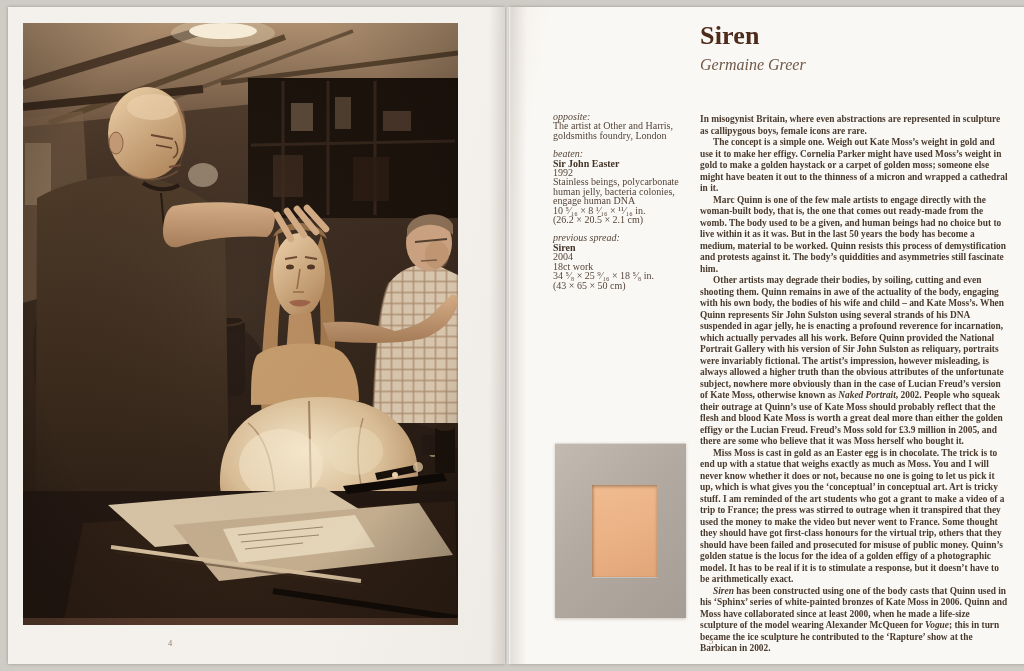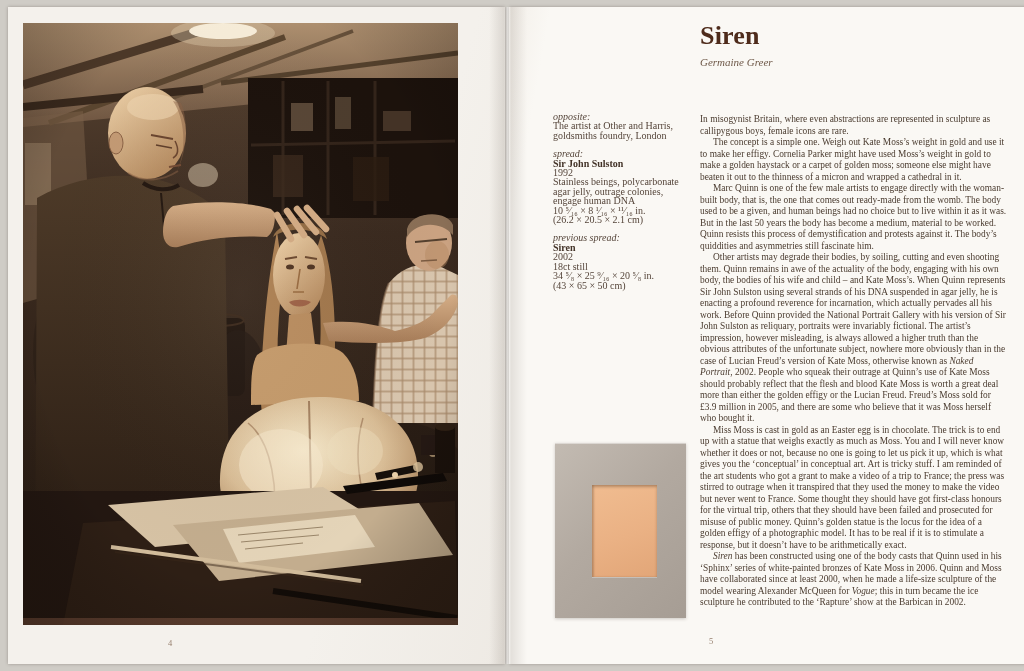--- a/index.html
+++ b/index.html
@@ -11,33 +11,33 @@
   .page-right{left:509px;width:584px;background:linear-gradient(100deg,#f3efe9 0%,#faf8f4 6%,#faf8f4 100%);}
   .gutter{position:absolute;left:489px;top:7px;width:38px;height:657px;pointer-events:none;z-index:5;
      background:linear-gradient(to right,rgba(90,78,66,0) 0%,rgba(90,78,66,.16) 40%,rgba(255,255,255,.55) 50%,rgba(90,78,66,.14) 58%,rgba(90,78,66,0) 100%);}
   .photo{position:absolute;left:15px;top:16px;width:435px;height:602px;background:#33241a;}
   .photo svg{display:block;}
   .pagenum{position:absolute;font-size:8.5px;color:#97806f;}
   .pagenum-left{left:160px;top:631px;}
   .pagenum-right{left:200px;top:629px;}
   .title{position:absolute;left:191px;top:14px;margin:0;font-size:26px;line-height:30px;
          font-weight:bold;color:#4e2b1b;letter-spacing:.2px;}
-  .author{position:absolute;left:191px;top:49px;font-style:italic;font-size:11px;color:#6e5848;}
+  .author{position:absolute;left:191px;top:49px;font-style:italic;font-size:16px;color:#6e5848;}
   .captions{position:absolute;left:44px;top:105px;width:130px;font-size:10px;line-height:9.4px;color:#55453a;}
   .cap-block{margin:0 0 9px 0;}
   .cap-label{font-style:italic;}
   .cap-title{font-weight:bold;color:#423227;}
   .artwork{position:absolute;left:46px;top:436px;width:131px;height:175px;
      background:linear-gradient(135deg,#c3bbb2 0%,#b2a9a0 45%,#a69d94 100%);
      box-shadow:0 1px 3px rgba(70,60,50,.25), inset 0 1px 0 rgba(255,255,255,.45);}
   .artwork-inner{position:absolute;left:37px;top:42px;width:65px;height:92px;
      background:linear-gradient(160deg,#f0bc90 0%,#eab184 55%,#e2a678 100%);
      box-shadow:inset 0 2px 3px rgba(80,55,35,.35), inset 2px 0 2px rgba(80,55,35,.2), 0 1px 0 rgba(255,255,255,.3);}
   .body{position:absolute;left:191px;top:107px;width:308px;font-size:9.4px;line-height:11.5px;
-        color:#4a3b2f;text-align:left;}
+        color:#4a3b2f;text-align:left;font-weight:bold;}
   .body p{margin:0;}
   .body p.indent{text-indent:13px;}
 </style>
 </head>
 <body>
 
 <div class="canvas">
 
   <div class="page page-left">
     <div class="photo">
@@ -195,35 +195,35 @@
     <h1 class="title">Siren</h1>
     <div class="author">Germaine Greer</div>
 
     <div class="captions" id="captions">
         <div class="cap-block">
           <div class="cap-label">opposite:</div>
           <div class="cap-line">The artist at Other and Harris,</div>
           <div class="cap-line">goldsmiths foundry, London</div>
         </div>
         <div class="cap-block">
-          <div class="cap-label">spread:</div>
-          <div class="cap-title">Sir John Sulston</div>
+          <div class="cap-label">beaten:</div>
+          <div class="cap-title">Sir John Easter</div>
           <div class="cap-line">1992</div>
           <div class="cap-line">Stainless beings, polycarbonate</div>
-          <div class="cap-line">agar jelly, outrage colonies,</div>
+          <div class="cap-line">human jelly, bacteria colonies,</div>
           <div class="cap-line">engage human DNA</div>
           <div class="cap-line">10 ⁵⁄₁₆ × 8 ¹⁄₁₆ × ¹¹⁄₁₆ in.</div>
           <div class="cap-line">(26.2 × 20.5 × 2.1 cm)</div>
         </div>
         <div class="cap-block">
           <div class="cap-label">previous spread:</div>
           <div class="cap-title">Siren</div>
-          <div class="cap-line">2002</div>
-          <div class="cap-line">18ct still</div>
-          <div class="cap-line">34 ⁵⁄₈ × 25 ⁹⁄₁₆ × 20 ⁵⁄₈ in.</div>
+          <div class="cap-line">2004</div>
+          <div class="cap-line">18ct work</div>
+          <div class="cap-line">34 ⁵⁄₈ × 25 ⁹⁄₁₆ × 18 ⁵⁄₈ in.</div>
           <div class="cap-line">(43 × 65 × 50 cm)</div>
         </div>
       </div>
 
     <div class="artwork">
       <div class="artwork-inner"></div>
     </div>
 
     <div class="body" id="bodycol">
         <p class=""><span>In misogynist Britain, where even abstractions are represented in sculpture as callipygous boys, female icons are rare.</span></p>

